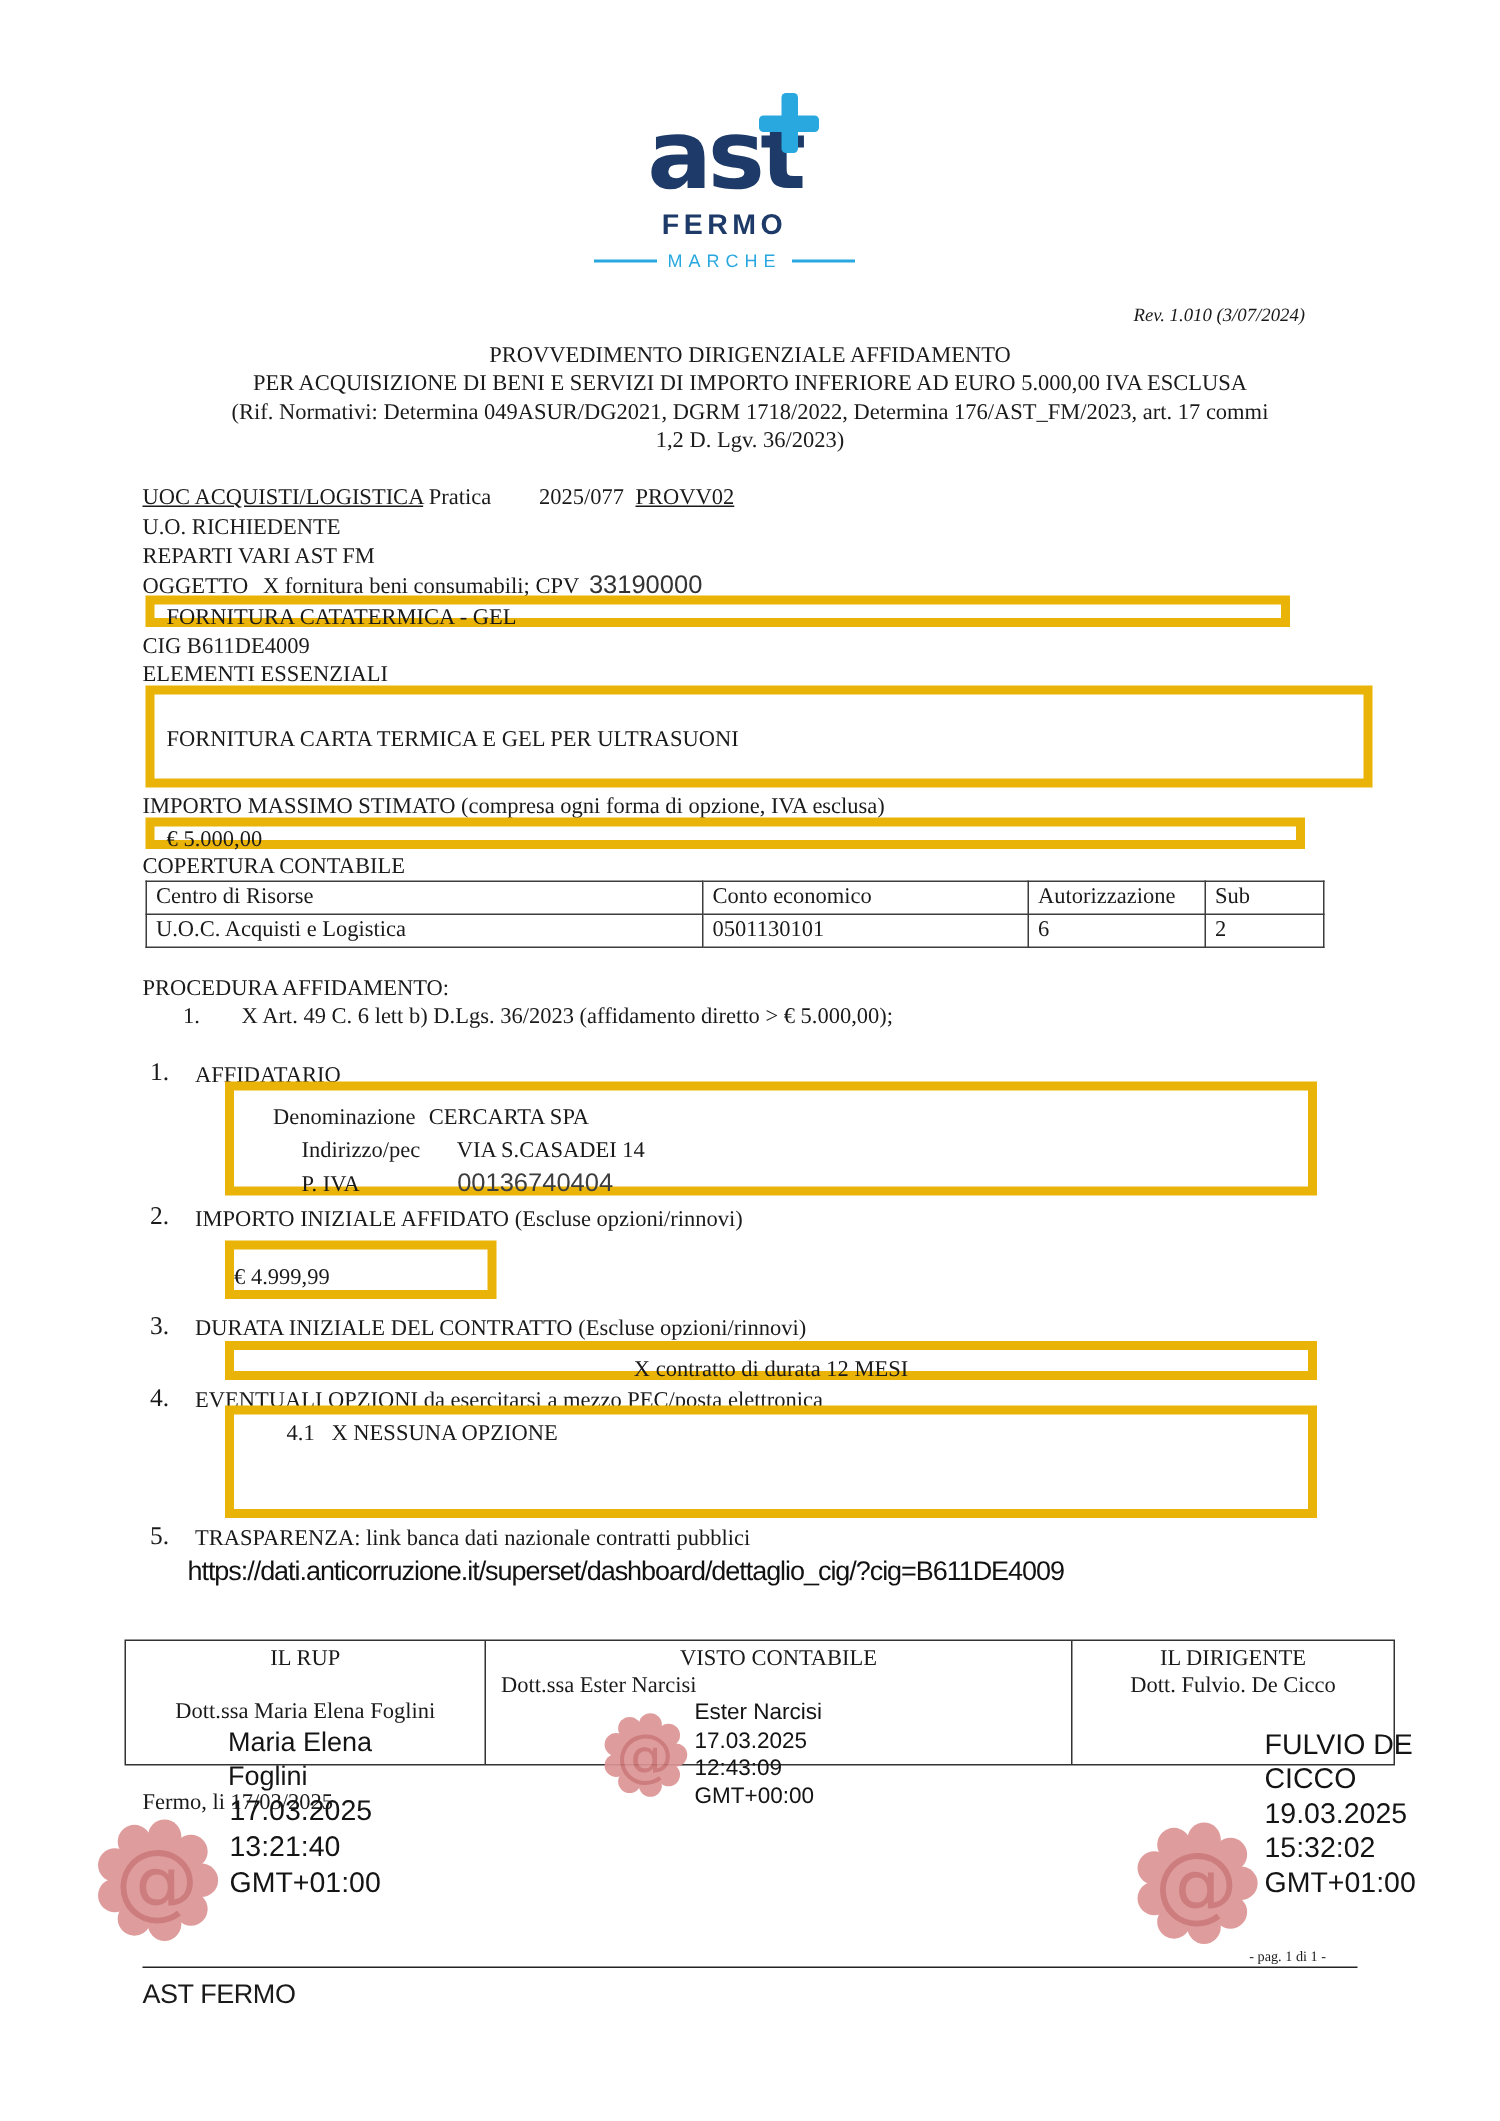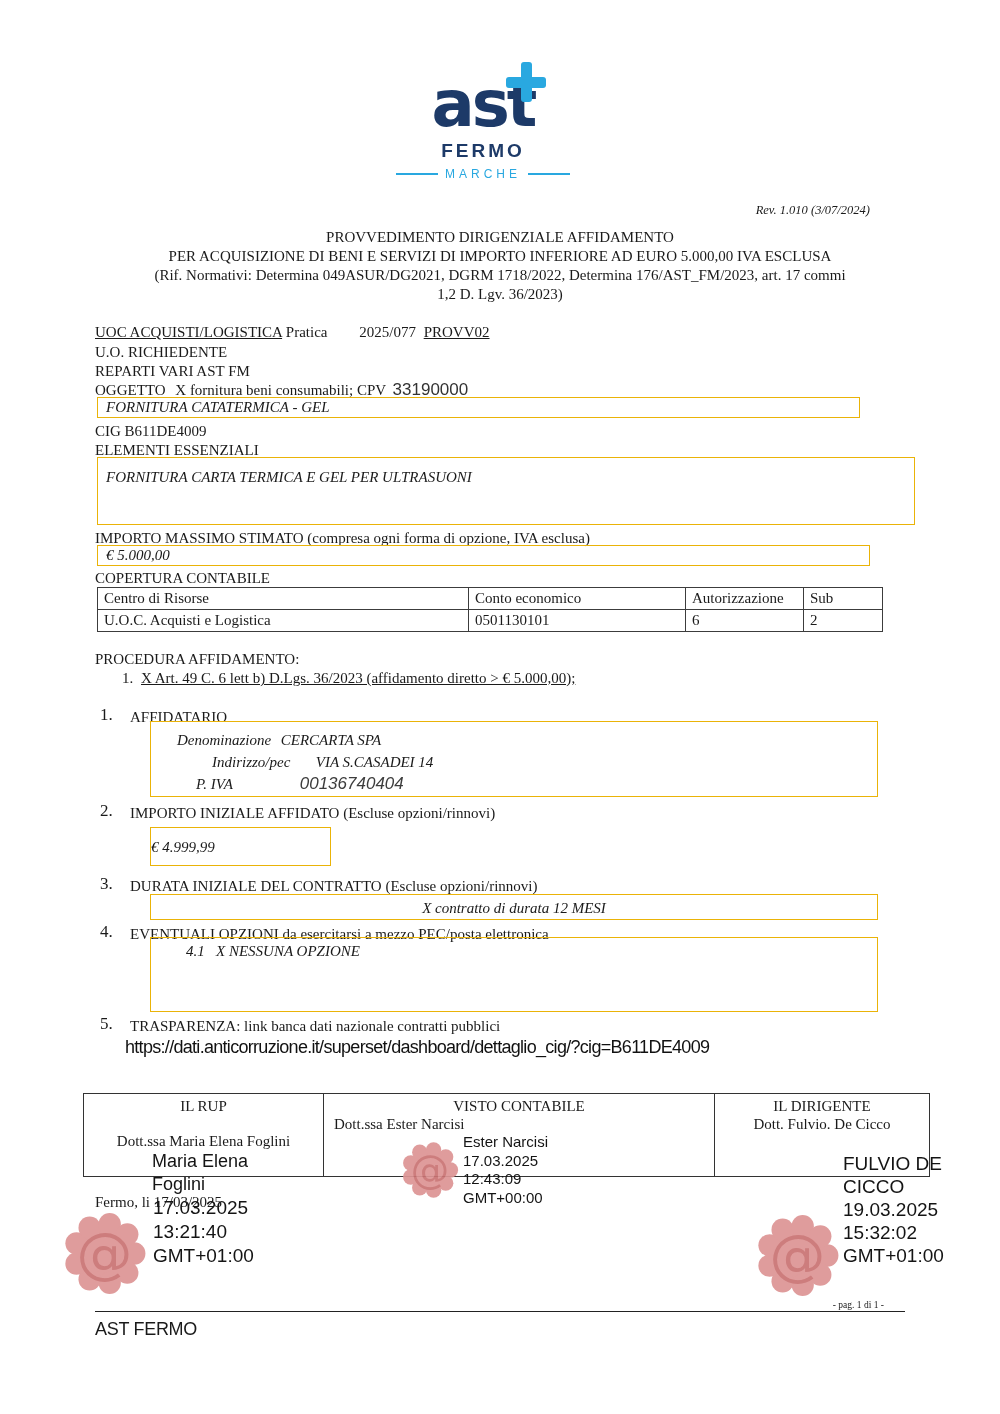--- a/index.html
+++ b/index.html
@@ -4,21 +4,21 @@
 <style>
   html,body{margin:0;padding:0;background:#ffffff;}
   .page{position:relative;width:1000px;height:1414px;background:#ffffff;overflow:hidden;
         font-family:"Liberation Serif","DejaVu Serif",serif;color:#1a1a1a;}
   .abs{position:absolute;}
   .serif{font-family:"Liberation Serif","DejaVu Serif",serif;}
   .sans{font-family:"Liberation Sans","DejaVu Sans",sans-serif;}
   .body-line{font-size:15px;line-height:19px;white-space:nowrap;}
   .u{text-decoration:underline;}
   .center-block{left:95px;width:810px;text-align:center;}
-  .boxed{border:1px solid #eab308;box-sizing:border-box;font-size:15px;font-style:italic;}
+  .boxed{border:6px solid #eab308;box-sizing:border-box;font-size:15px;}
 
   
   #logo{left:383px;top:72px;width:200px;text-align:center;}
   .ast-row{position:relative;display:inline-block;line-height:1;}
   .ast-text{font-family:"DejaVu Sans","Liberation Sans",sans-serif;font-weight:bold;
             font-size:64px;letter-spacing:-3px;color:#1d3a68;}
   .plus{position:absolute;right:-12px;top:-10px;width:40px;height:40px;}
   .plus .pv{position:absolute;left:15px;top:0;width:11px;height:40px;background:#29a8e0;border-radius:3px;}
   .plus .ph{position:absolute;left:0;top:15px;width:40px;height:11px;background:#29a8e0;border-radius:3px;}
   .fermo{margin-top:4px;font-family:"Liberation Sans",sans-serif;font-weight:bold;
@@ -86,21 +86,21 @@
     <span>OGGETTO</span>
     <span style="margin-left:6px;">X fornitura beni consumabili; CPV</span>
     <span class="mono-ish" style="font-size:17px;color:#333;margin-left:3px;">33190000</span>
   </div>
 
   <div class="abs boxed" style="top:397px;left:97px;width:763px;height:21px;line-height:19px;padding-left:8px;">FORNITURA CATATERMICA - GEL</div>
 
   <div class="abs body-line" style="top:422px;left:95px;">CIG B611DE4009</div>
   <div class="abs body-line" style="top:441px;left:95px;">ELEMENTI ESSENZIALI</div>
 
-  <div class="abs boxed" style="top:457px;left:97px;width:818px;height:68px;padding:10px 8px;line-height:19px;">FORNITURA CARTA TERMICA E GEL PER ULTRASUONI</div>
+  <div class="abs boxed" style="top:457px;left:97px;width:818px;height:68px;padding:21px 8px;line-height:19px;">FORNITURA CARTA TERMICA E GEL PER ULTRASUONI</div>
 
   <div class="abs body-line" style="top:529px;left:95px;">IMPORTO MASSIMO STIMATO (compresa ogni forma di opzione, IVA esclusa)</div>
   <div class="abs boxed" style="top:545px;left:97px;width:773px;height:21px;line-height:19px;padding-left:8px;">€ 5.000,00</div>
 
   <div class="abs body-line" style="top:569px;left:95px;">COPERTURA CONTABILE</div>
 
   <table class="cop abs" style="top:587px;left:97px;">
     <tbody>
         <tr>
       <td style="width:358px;">Centro di Risorse</td>
@@ -113,32 +113,32 @@
       <td>0501130101</td>
       <td>6</td>
       <td>2</td>
     </tr>
   </tbody>
     </table>
 
   <div class="abs body-line" style="top:650px;left:95px;">PROCEDURA AFFIDAMENTO:</div>
   <div class="abs body-line" style="top:669px;left:122px;">
     <span>1.</span>
-    <span style="margin-left:4px;text-decoration:underline;">X Art. 49 C. 6 lett b) D.Lgs. 36/2023 (affidamento diretto &gt; € 5.000,00);</span>
+    <span style="margin-left:24px;">X Art. 49 C. 6 lett b) D.Lgs. 36/2023 (affidamento diretto &gt; € 5.000,00);</span>
   </div>
 
   <div class="abs serif" style="top:705px;left:100px;font-size:17px;">1.</div>
   <div class="abs body-line" style="top:708px;left:130px;">AFFIDATARIO</div>
   <div class="abs boxed" style="top:721px;left:150px;width:728px;height:76px;">
     <div style="margin:7px 0 0 26px;line-height:22px;">
       <span style="display:inline-block;width:100px;">Denominazione</span>
       <span>CERCARTA SPA</span>
     </div>
     <div style="margin-left:45px;line-height:22px;">
-      <span style="display:inline-block;width:100px;margin-left:16px;">Indirizzo/pec</span>
+      <span style="display:inline-block;width:100px;">Indirizzo/pec</span>
       <span>VIA S.CASADEI 14</span>
     </div>
     <div style="margin-left:45px;line-height:22px;">
       <span style="display:inline-block;width:100px;">P. IVA</span>
       <span class="mono-ish" style="font-size:17px;color:#3d3d3d;">00136740404</span>
     </div>
   </div>
 
   <div class="abs serif" style="top:801px;left:100px;font-size:17px;">2.</div>
   <div class="abs body-line" style="top:804px;left:130px;">IMPORTO INIZIALE AFFIDATO (Escluse opzioni/rinnovi)</div>

